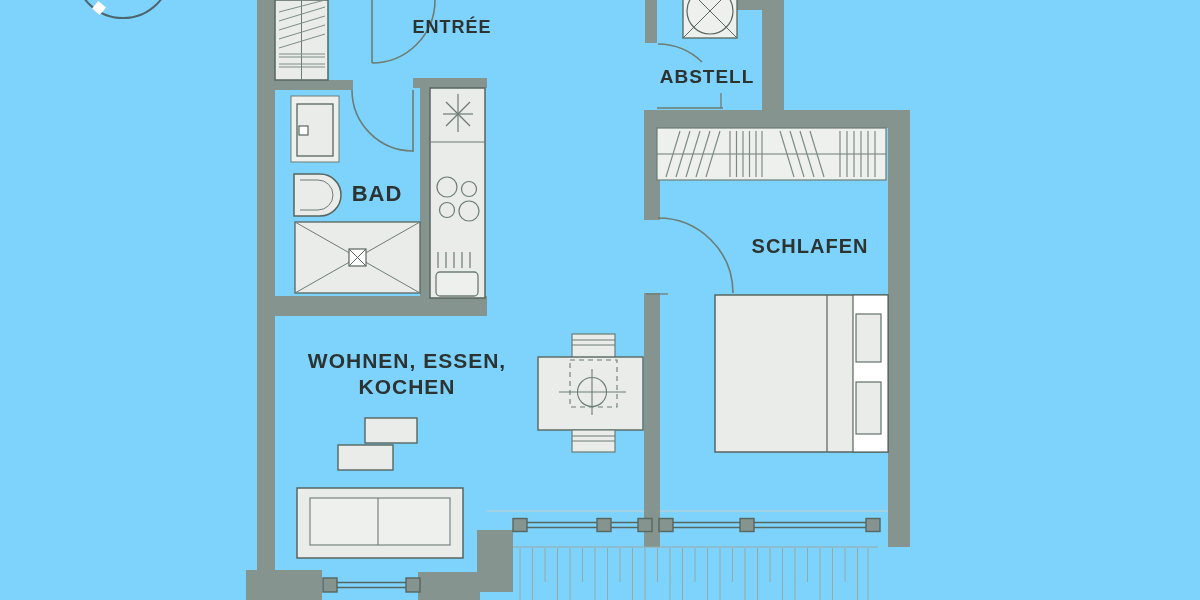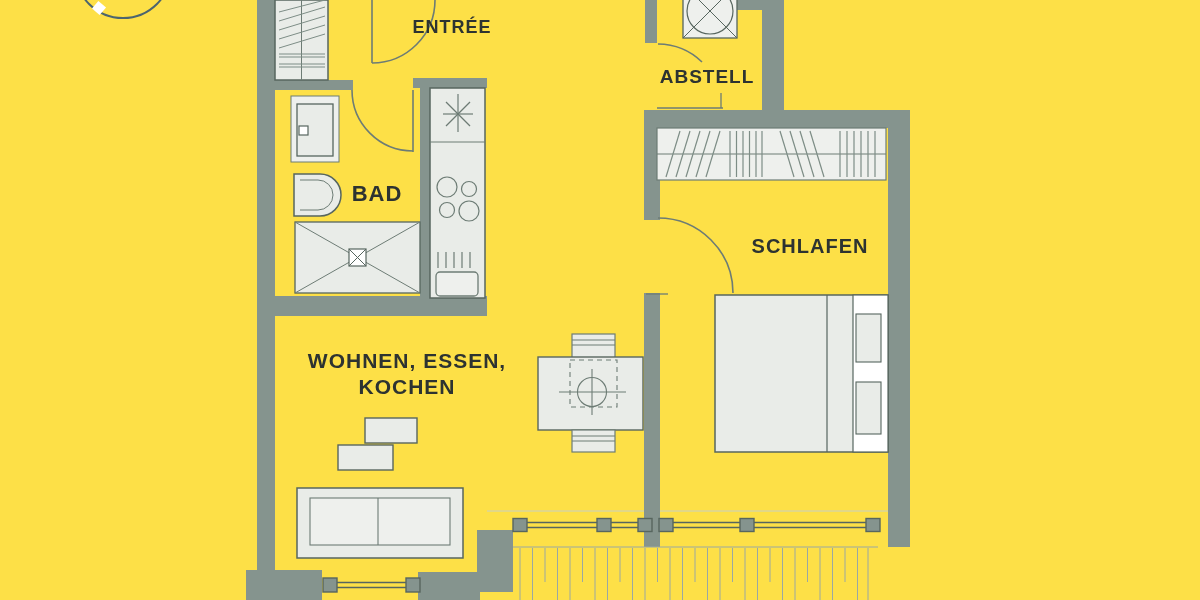--- a/index.html
+++ b/index.html
@@ -1,16 +1,16 @@
 <!DOCTYPE html>
 <html><head>
 <meta charset="utf-8">
 <style>
   html,body{margin:0;padding:0;background:#ffffff;width:1200px;height:600px;overflow:hidden;}
-  #plan-stage{position:relative;width:1200px;height:600px;background:#fde047;}
+  #plan-stage{position:relative;width:1200px;height:600px;background:#7dd3fc;}
   svg{display:block;}
   text{font-family:"Liberation Sans", sans-serif;font-weight:bold;fill:#2d3331;letter-spacing:1px;}
 </style>
 </head>
 <body>
 
 <div id="plan-stage">
 <svg width="1200" height="600" viewBox="0 0 1200 600" xmlns="http://www.w3.org/2000/svg">
 
   <g>

